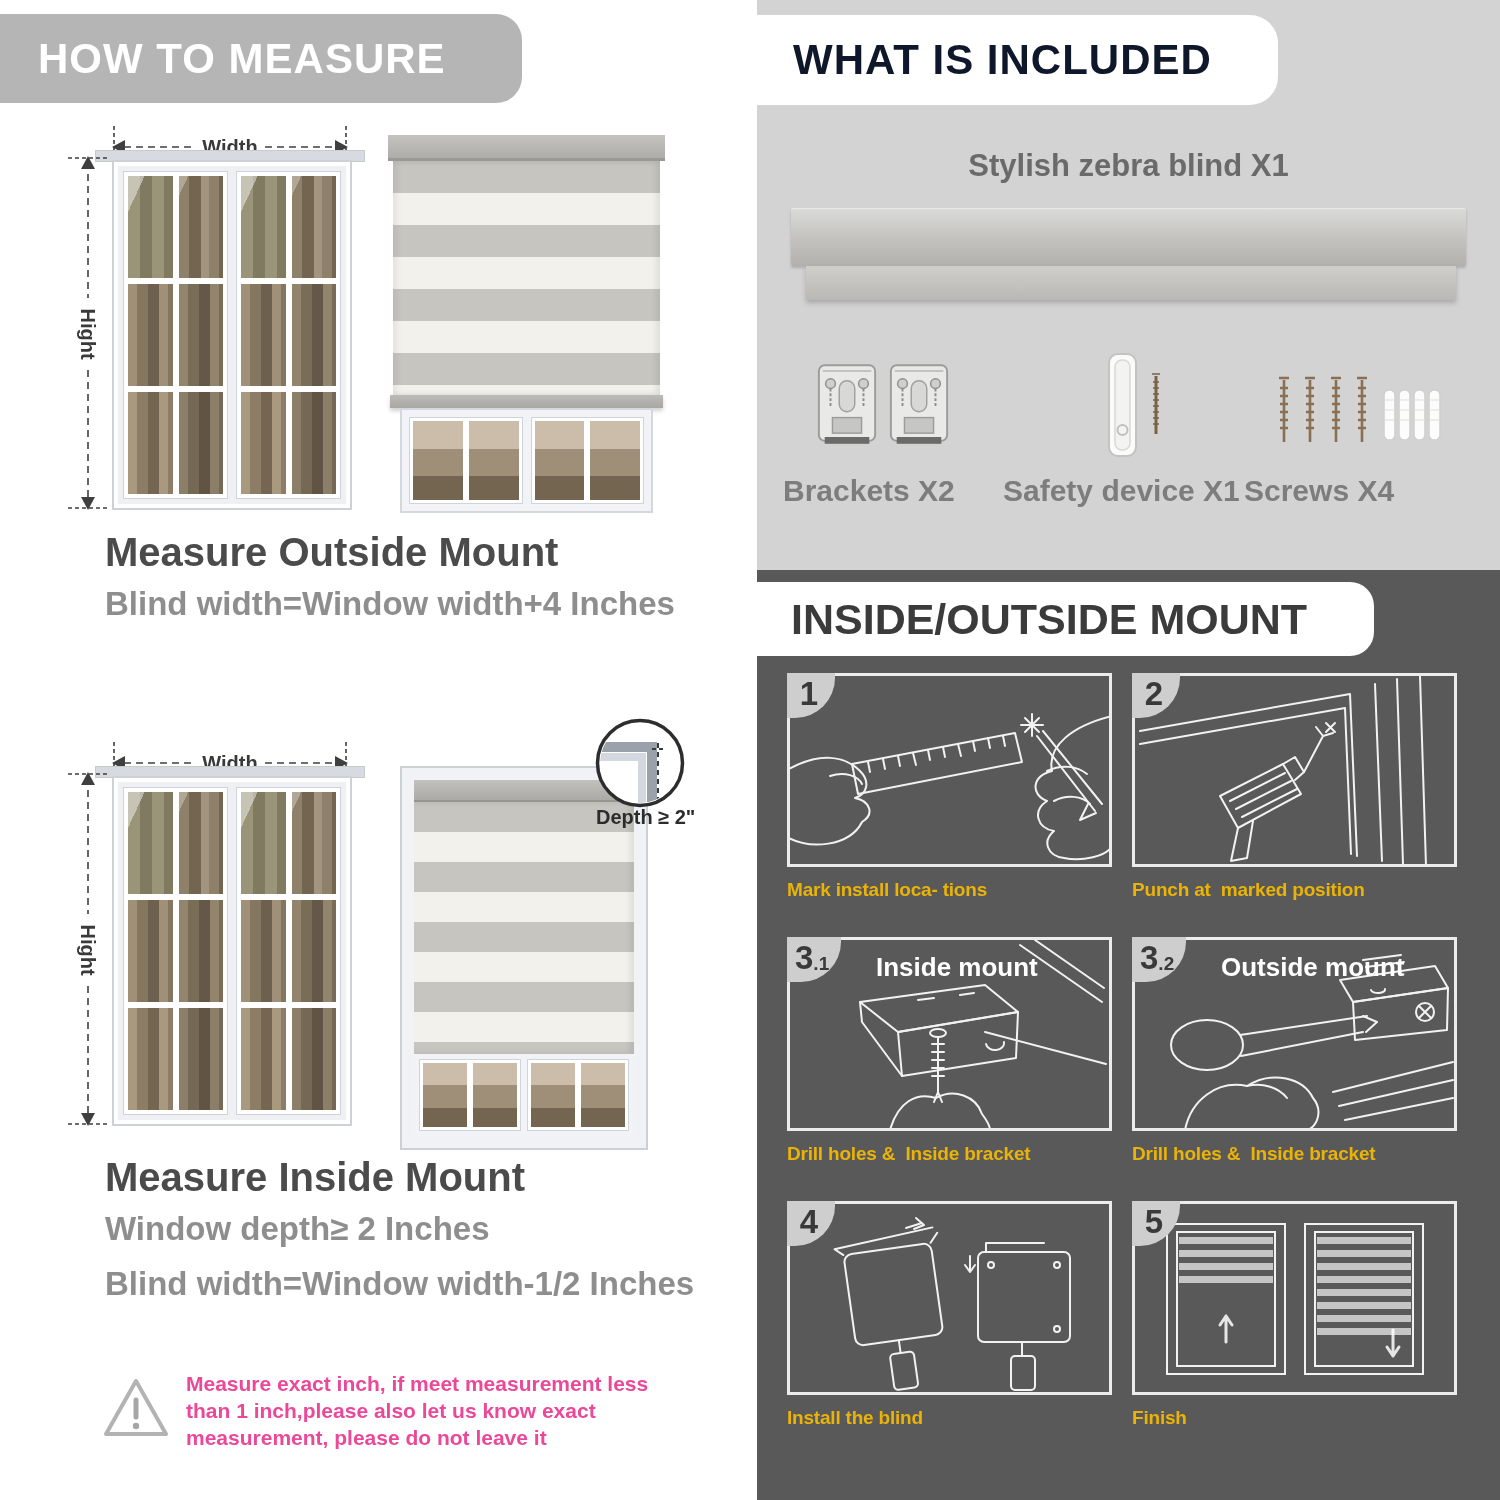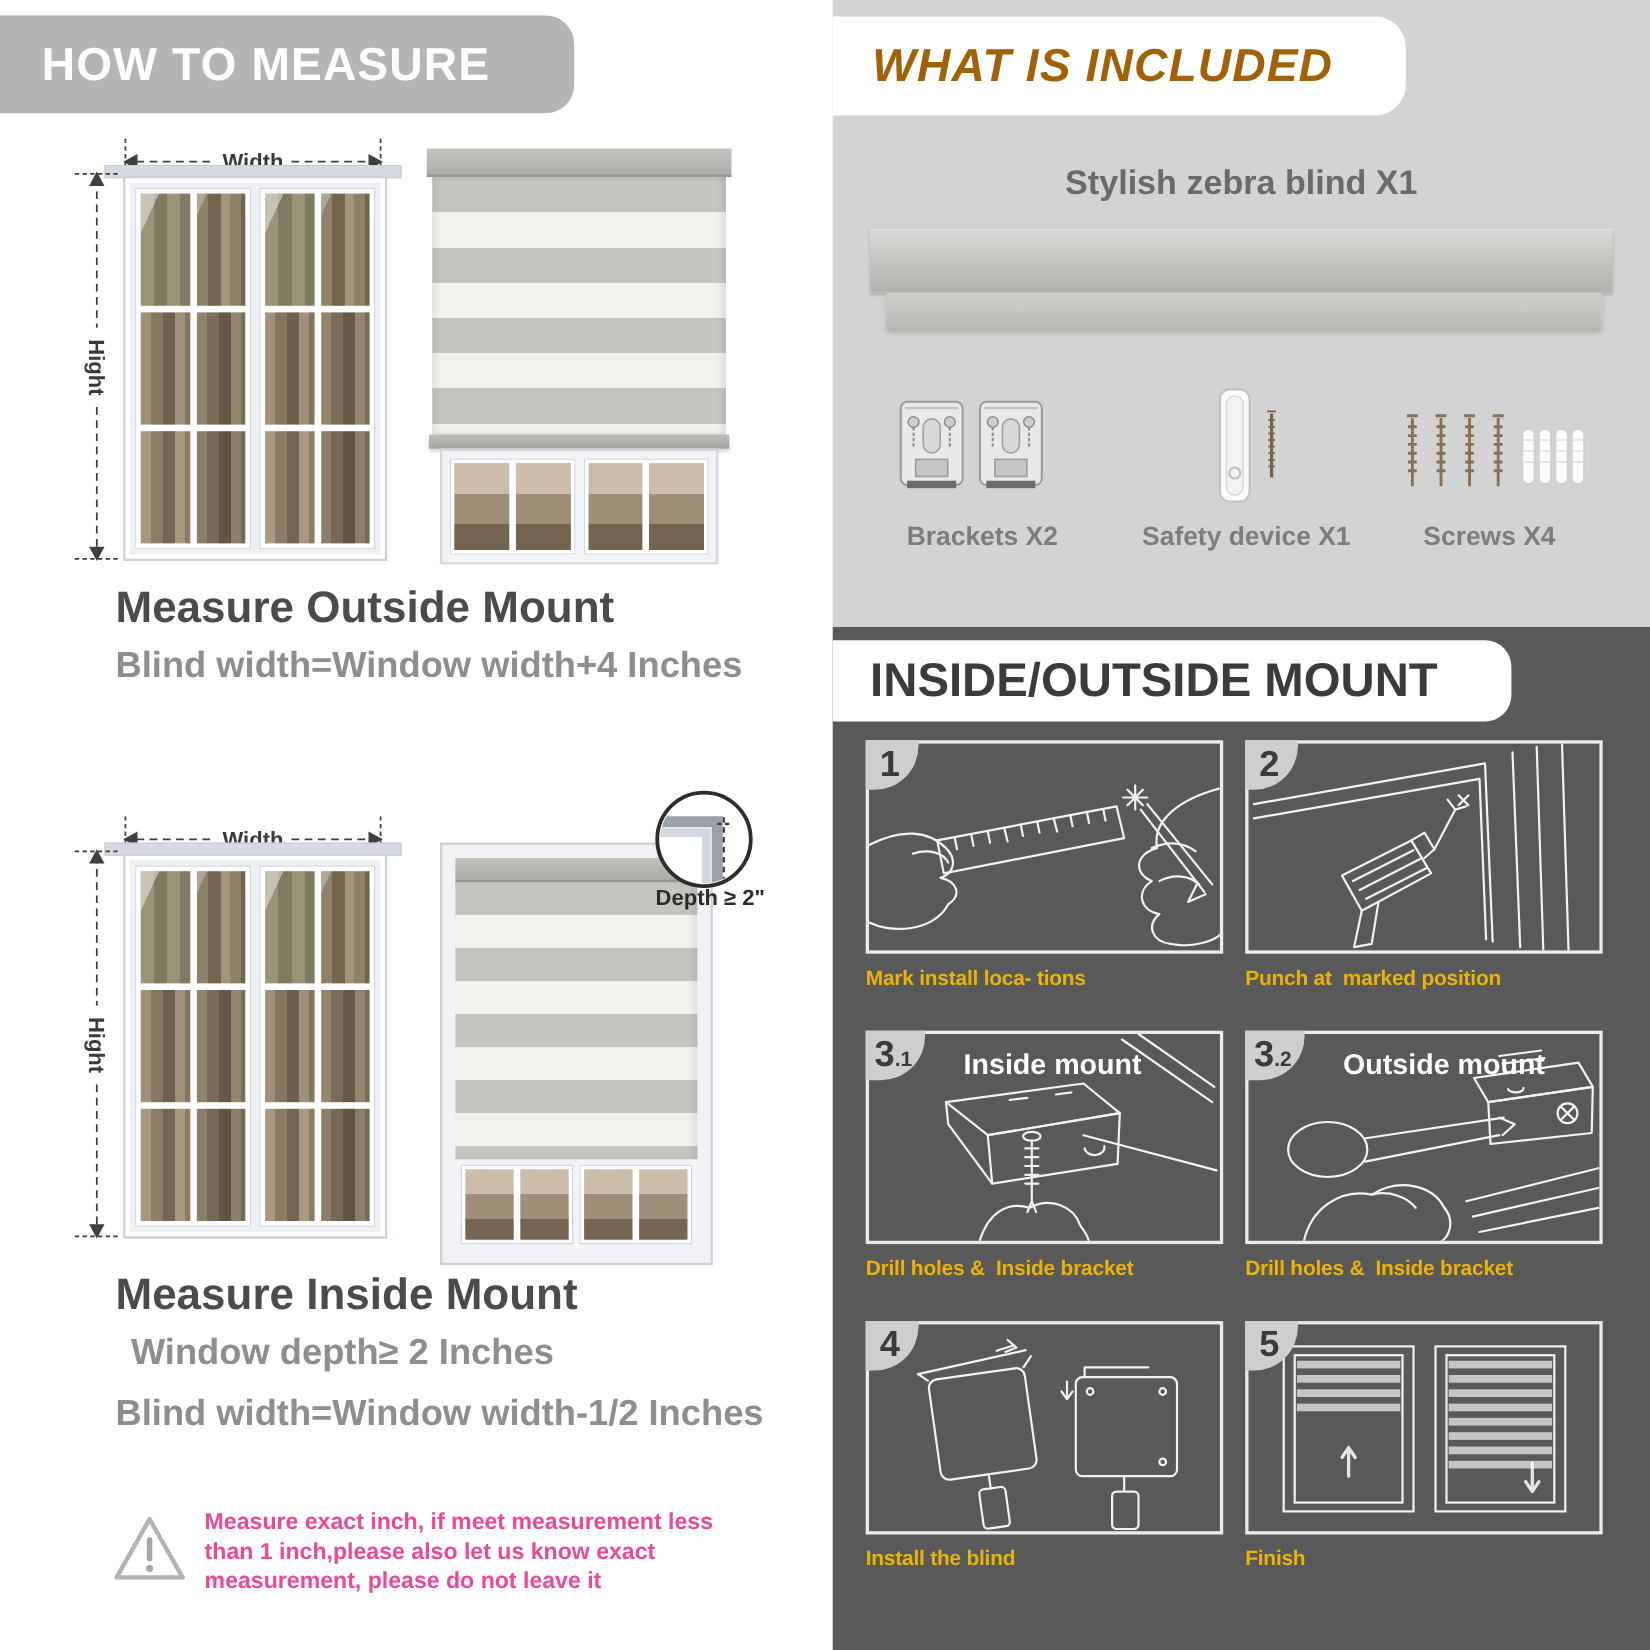--- a/index.html
+++ b/index.html
@@ -49,30 +49,30 @@
   .iwin-headrail { height:22px; background:linear-gradient(180deg,#c2c1bd,#abaaa6); border-bottom:2px solid #98978f; }
   .iwin-shade { height:252px; background:repeating-linear-gradient(180deg,#c7c5c0 0 30px,#f3f1eb 30px 60px);
                 box-shadow:inset -4px 0 6px rgba(0,0,0,.08); }
   .iwin-panes { flex:1; display:flex; gap:8px; padding:6px; background:#f1f3f6; }
 
   .depth-label { position:absolute; font-size:20px; font-weight:bold; color:#2c2c2c; white-space:pre; }
 
   
   #right-top { position:absolute; left:757px; top:0; width:743px; height:570px; background:#d3d3d3; }
   .rt-header { position:absolute; left:0; top:15px; width:521px; height:90px; background:#ffffff;
-               border-radius:0 28px 28px 0; color:#a16207; font-size:42px; font-weight:bold;
-               line-height:90px; padding-left:36px; letter-spacing:1px; white-space:pre;font-style:italic; }
+               border-radius:0 28px 28px 0; color:#0f172a; font-size:42px; font-weight:bold;
+               line-height:90px; padding-left:36px; letter-spacing:1px; white-space:pre; }
   .product-title { position:absolute; left:0; top:148px; width:743px; text-align:center;
                    font-size:31px; font-weight:bold; color:#6a6a6a; white-space:pre; }
   .headrail-main { position:absolute; left:34px; top:208px; width:675px; height:58px; border-radius:2px;
                    background:linear-gradient(180deg,#dadad8 0%,#c2c1bd 55%,#b2b1ad 100%);
                    border-top:1px solid #e8e8e6; box-shadow:0 2px 3px rgba(0,0,0,.18); }
   .headrail-lower { position:absolute; left:49px; top:266px; width:650px; height:34px;
                     background:linear-gradient(180deg,#d0cfcc,#b9b8b4); box-shadow:0 3px 5px rgba(0,0,0,.2); }
-  .comp-label { position:absolute; font-size:24px; font-weight:bold; color:#7d7d7d; text-align:center; white-space:pre; }
+  .comp-label { position:absolute; font-size:30px; font-weight:bold; color:#7d7d7d; text-align:left; white-space:pre; }
 
   
   #right-bottom { position:absolute; left:757px; top:570px; width:817px; height:930px; background:#595959; }
   .rb-header { position:absolute; left:0; top:12px; width:617px; height:74px; background:#ffffff;
                border-radius:0 24px 24px 0; color:#3b3b3b; font-size:43px; font-weight:bold;
                line-height:74px; padding-left:34px; white-space:pre; }
   .step { position:absolute; width:325px; height:194px; border:3px solid #ececec; }
   .step .art { position:absolute; left:0; top:0; width:319px; height:188px; }
   .badge { position:absolute; top:-3px; left:-3px; min-width:48px; height:45px; background:#cecece;
            border-radius:0 0 40px 0; color:#3a3a3a; display:inline-flex; align-items:flex-start;
@@ -229,21 +229,21 @@
       <g clip-path="url(#mgc)">
         <path d="M6,30 H58 V88" stroke="#9aa1ab" stroke-width="10" fill="none"></path>
         <path d="M6,40 H48 V88" stroke="#d3d8df" stroke-width="8" fill="none"></path>
         <path d="M64,26 V88" stroke="#3a3a3a" stroke-width="2" stroke-dasharray="5 4" fill="none"></path>
         <path d="M58,32 H72" stroke="#3a3a3a" stroke-width="2" stroke-dasharray="4 3" fill="none"></path>
       </g>
     </svg>
     <div class="depth-label" style="left:596px;top:806px">Depth ≥ 2"</div>
 
     <div class="h1" style="left:105px;top:1155px">Measure Inside Mount</div>
-    <div class="bodyln" style="left:119px;top:1210px">Window depth≥ 2 Inches</div>
+    <div class="bodyln" style="left:105px;top:1210px">Window depth≥ 2 Inches</div>
     <div class="bodyln" style="left:105px;top:1265px">Blind width=Window width-1/2 Inches</div>
 
     <svg style="position:absolute;left:102px;top:1376px" width="68" height="64" viewBox="0 0 68 64">
       <path d="M34,5 L64,58 L4,58 Z" fill="none" stroke="#b3b3b3" stroke-width="4" stroke-linejoin="round"></path>
       <path d="M34,24 V41" stroke="#a6a6a6" stroke-width="5" stroke-linecap="round"></path>
       <circle cx="34" cy="50" r="3.2" fill="#a6a6a6"></circle>
     </svg>
     <div class="note" style="left:186px;top:1372px">Measure exact inch, if meet measurement less</div>
     <div class="note" style="left:186px;top:1399px">than 1 inch,please also let us know exact</div>
     <div class="note" style="left:186px;top:1426px">measurement, please do not leave it</div>

